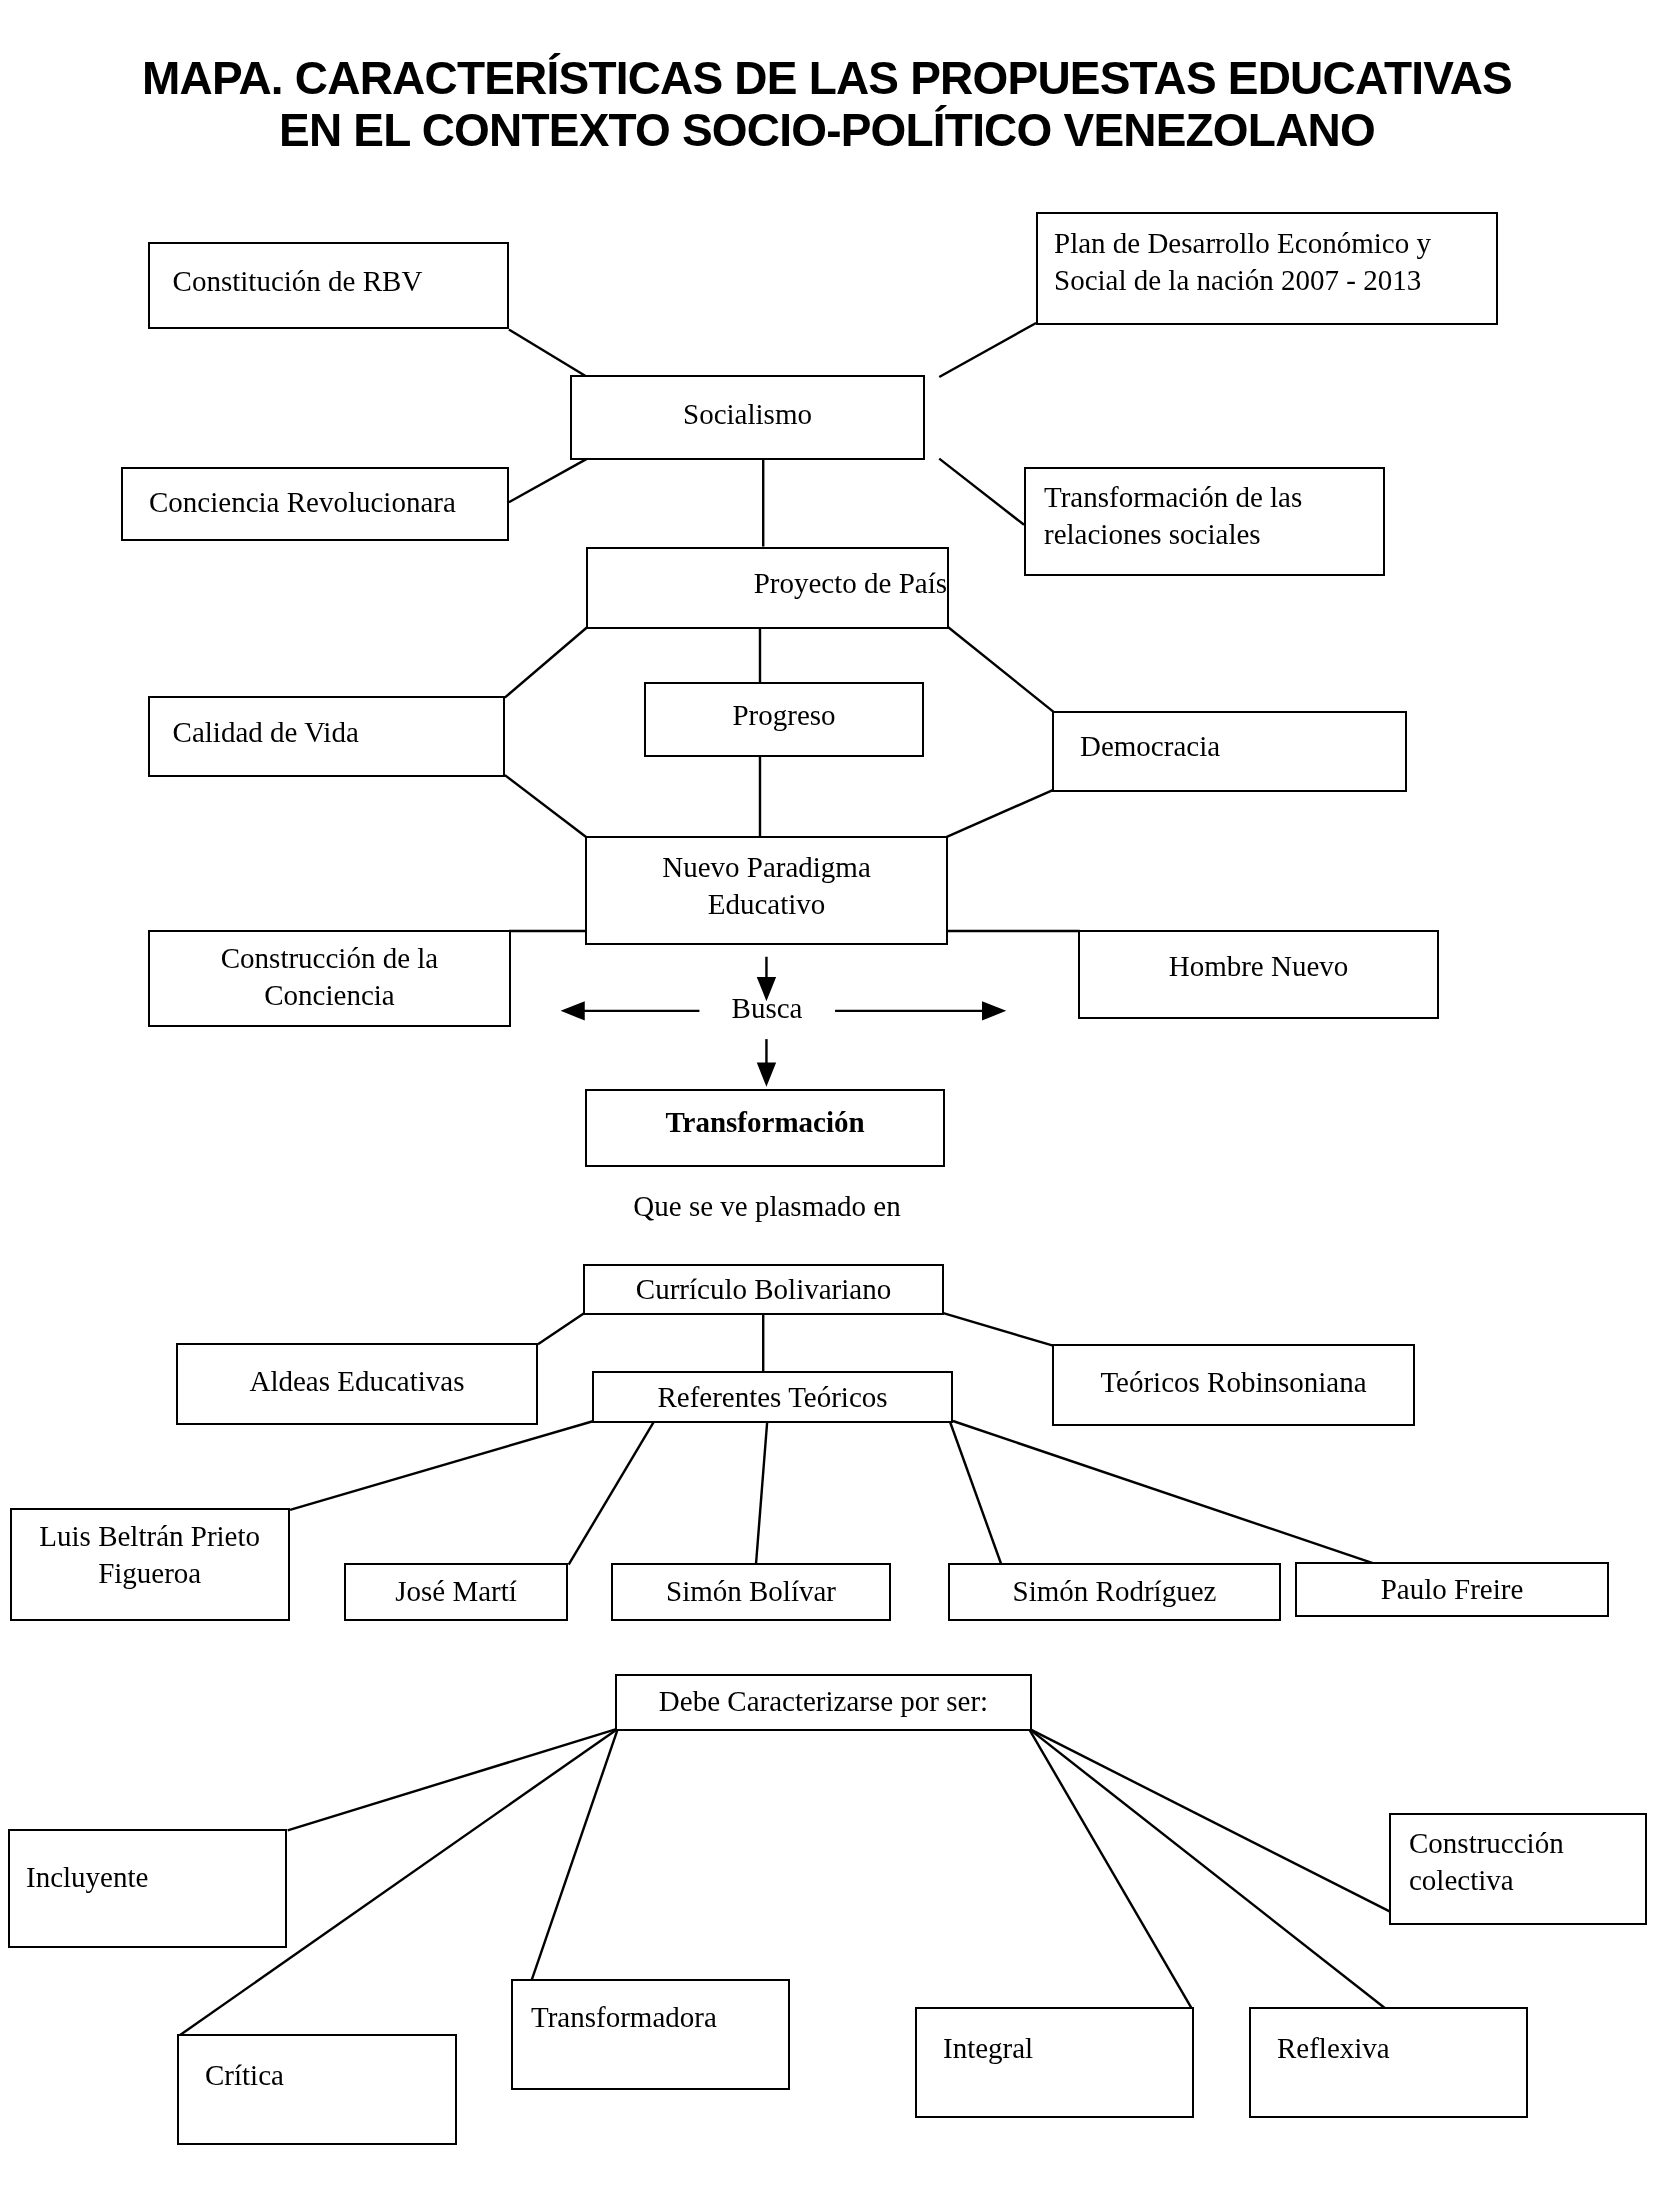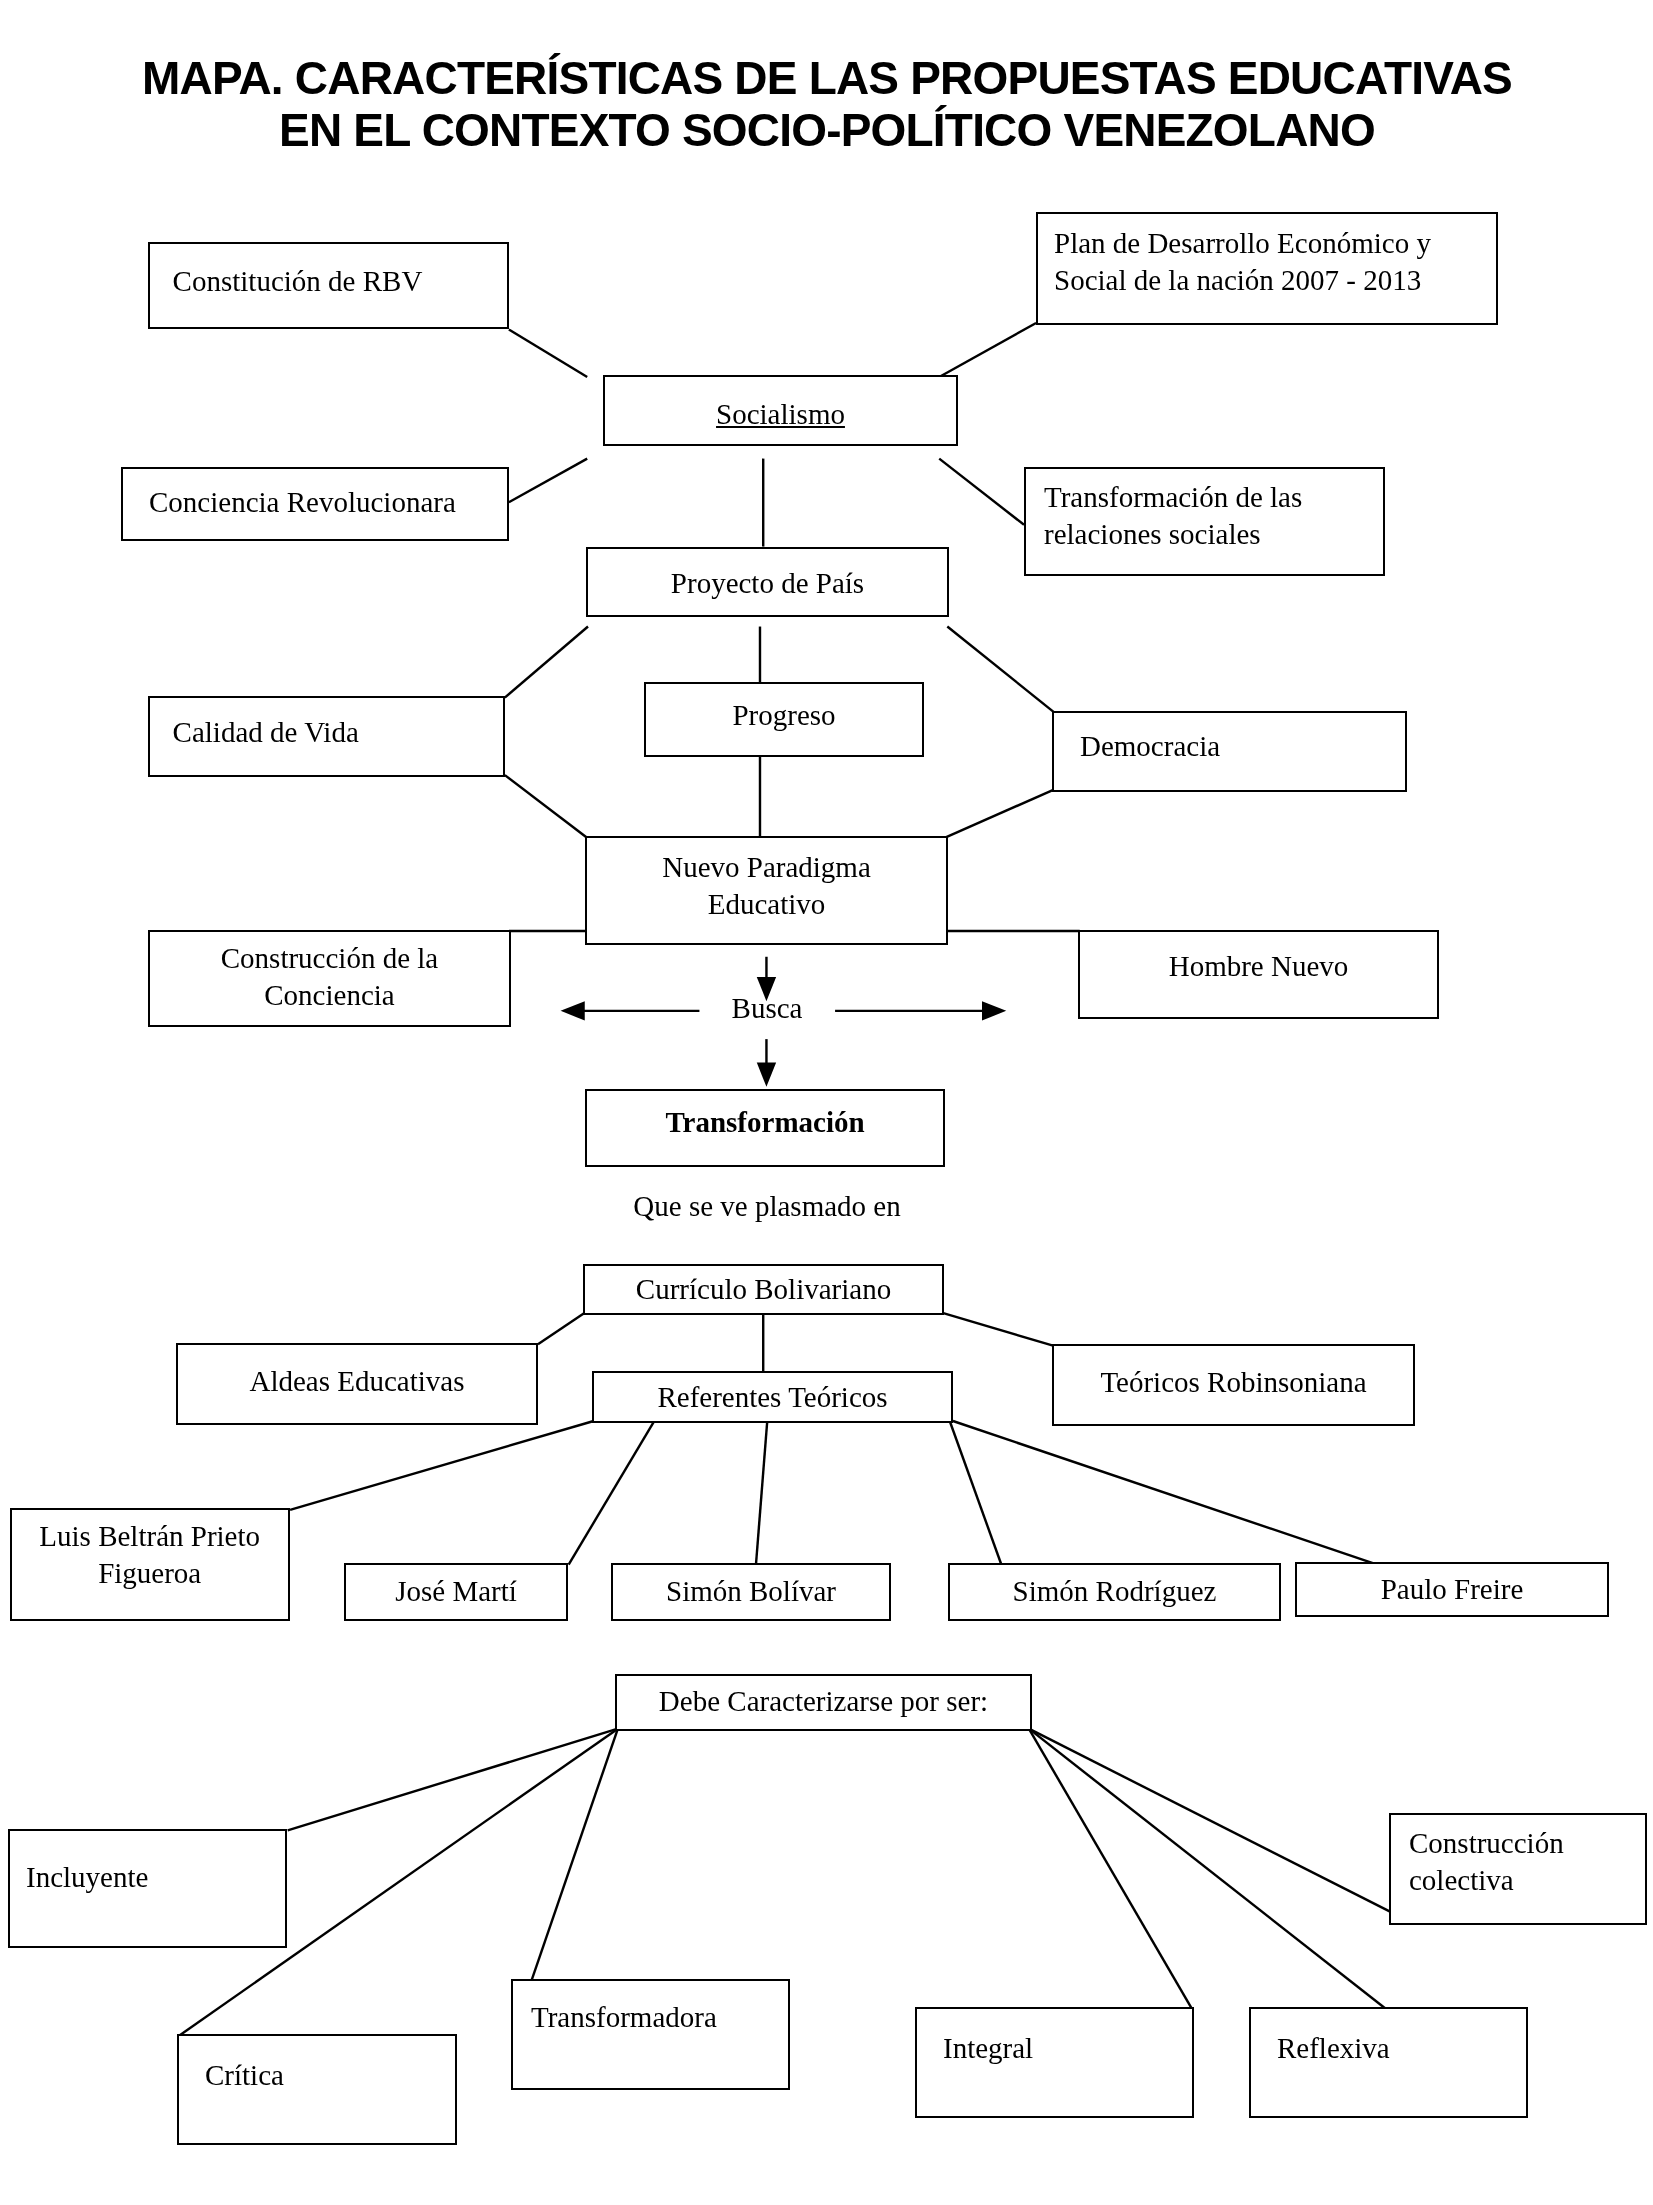--- a/index.html
+++ b/index.html
@@ -96,27 +96,27 @@
 
   <div class="title">
     <div>MAPA. CARACTERÍSTICAS DE LAS PROPUESTAS EDUCATIVAS</div>
     <div>EN EL CONTEXTO SOCIO-POLÍTICO VENEZOLANO</div>
   </div>
 
   <div class="box" style="left:148px;top:242px;width:361px;height:87px;padding:19.4px 0 0 22.6px;">Constitución de RBV</div>
   <div class="box" style="left:1036px;top:212px;width:462px;height:113px;padding:11.3px 0 0 16px;">Plan de Desarrollo Económico y
 Social de la nación 2007 - 2013</div>
 
-  <div class="box tc" style="left:603px;top:375px;width:355px;height:71px;padding-top:19.4px;text-decoration:underline;">Socialismo</div>
+  <div class="box tc" style="left:570px;top:375px;width:355px;height:85px;padding-top:19.4px;">Socialismo</div>
 
   <div class="box" style="left:121px;top:467px;width:388px;height:74px;padding:14.5px 0 0 26px;">Conciencia Revolucionara</div>
   <div class="box" style="left:1024px;top:467px;width:361px;height:109px;padding:9.7px 0 0 18px;">Transformación de las
 relaciones sociales</div>
 
-  <div class="box tc" style="left:586px;top:547px;width:363px;height:70px;padding-top:16px;">Proyecto de País</div>
+  <div class="box tc" style="left:586px;top:547px;width:363px;height:82px;padding-top:16px;text-align:right;">Proyecto de País</div>
 
   <div class="box" style="left:148px;top:696px;width:357px;height:81px;padding:16px 0 0 22.6px;">Calidad de Vida</div>
   <div class="box tc" style="left:644px;top:682px;width:280px;height:75px;padding-top:13px;">Progreso</div>
   <div class="box" style="left:1052px;top:711px;width:355px;height:81px;padding:14.5px 0 0 26px;">Democracia</div>
 
   <div class="box tc" style="left:585px;top:836px;width:363px;height:109px;padding-top:11.3px;">Nuevo Paradigma
 Educativo</div>
   <div class="box tc" style="left:148px;top:930px;width:363px;height:97px;padding-top:8px;">Construcción de la
 Conciencia</div>
   <div class="box tc" style="left:1078px;top:930px;width:361px;height:89px;padding-top:16px;text-align:center;">Hombre Nuevo</div>

